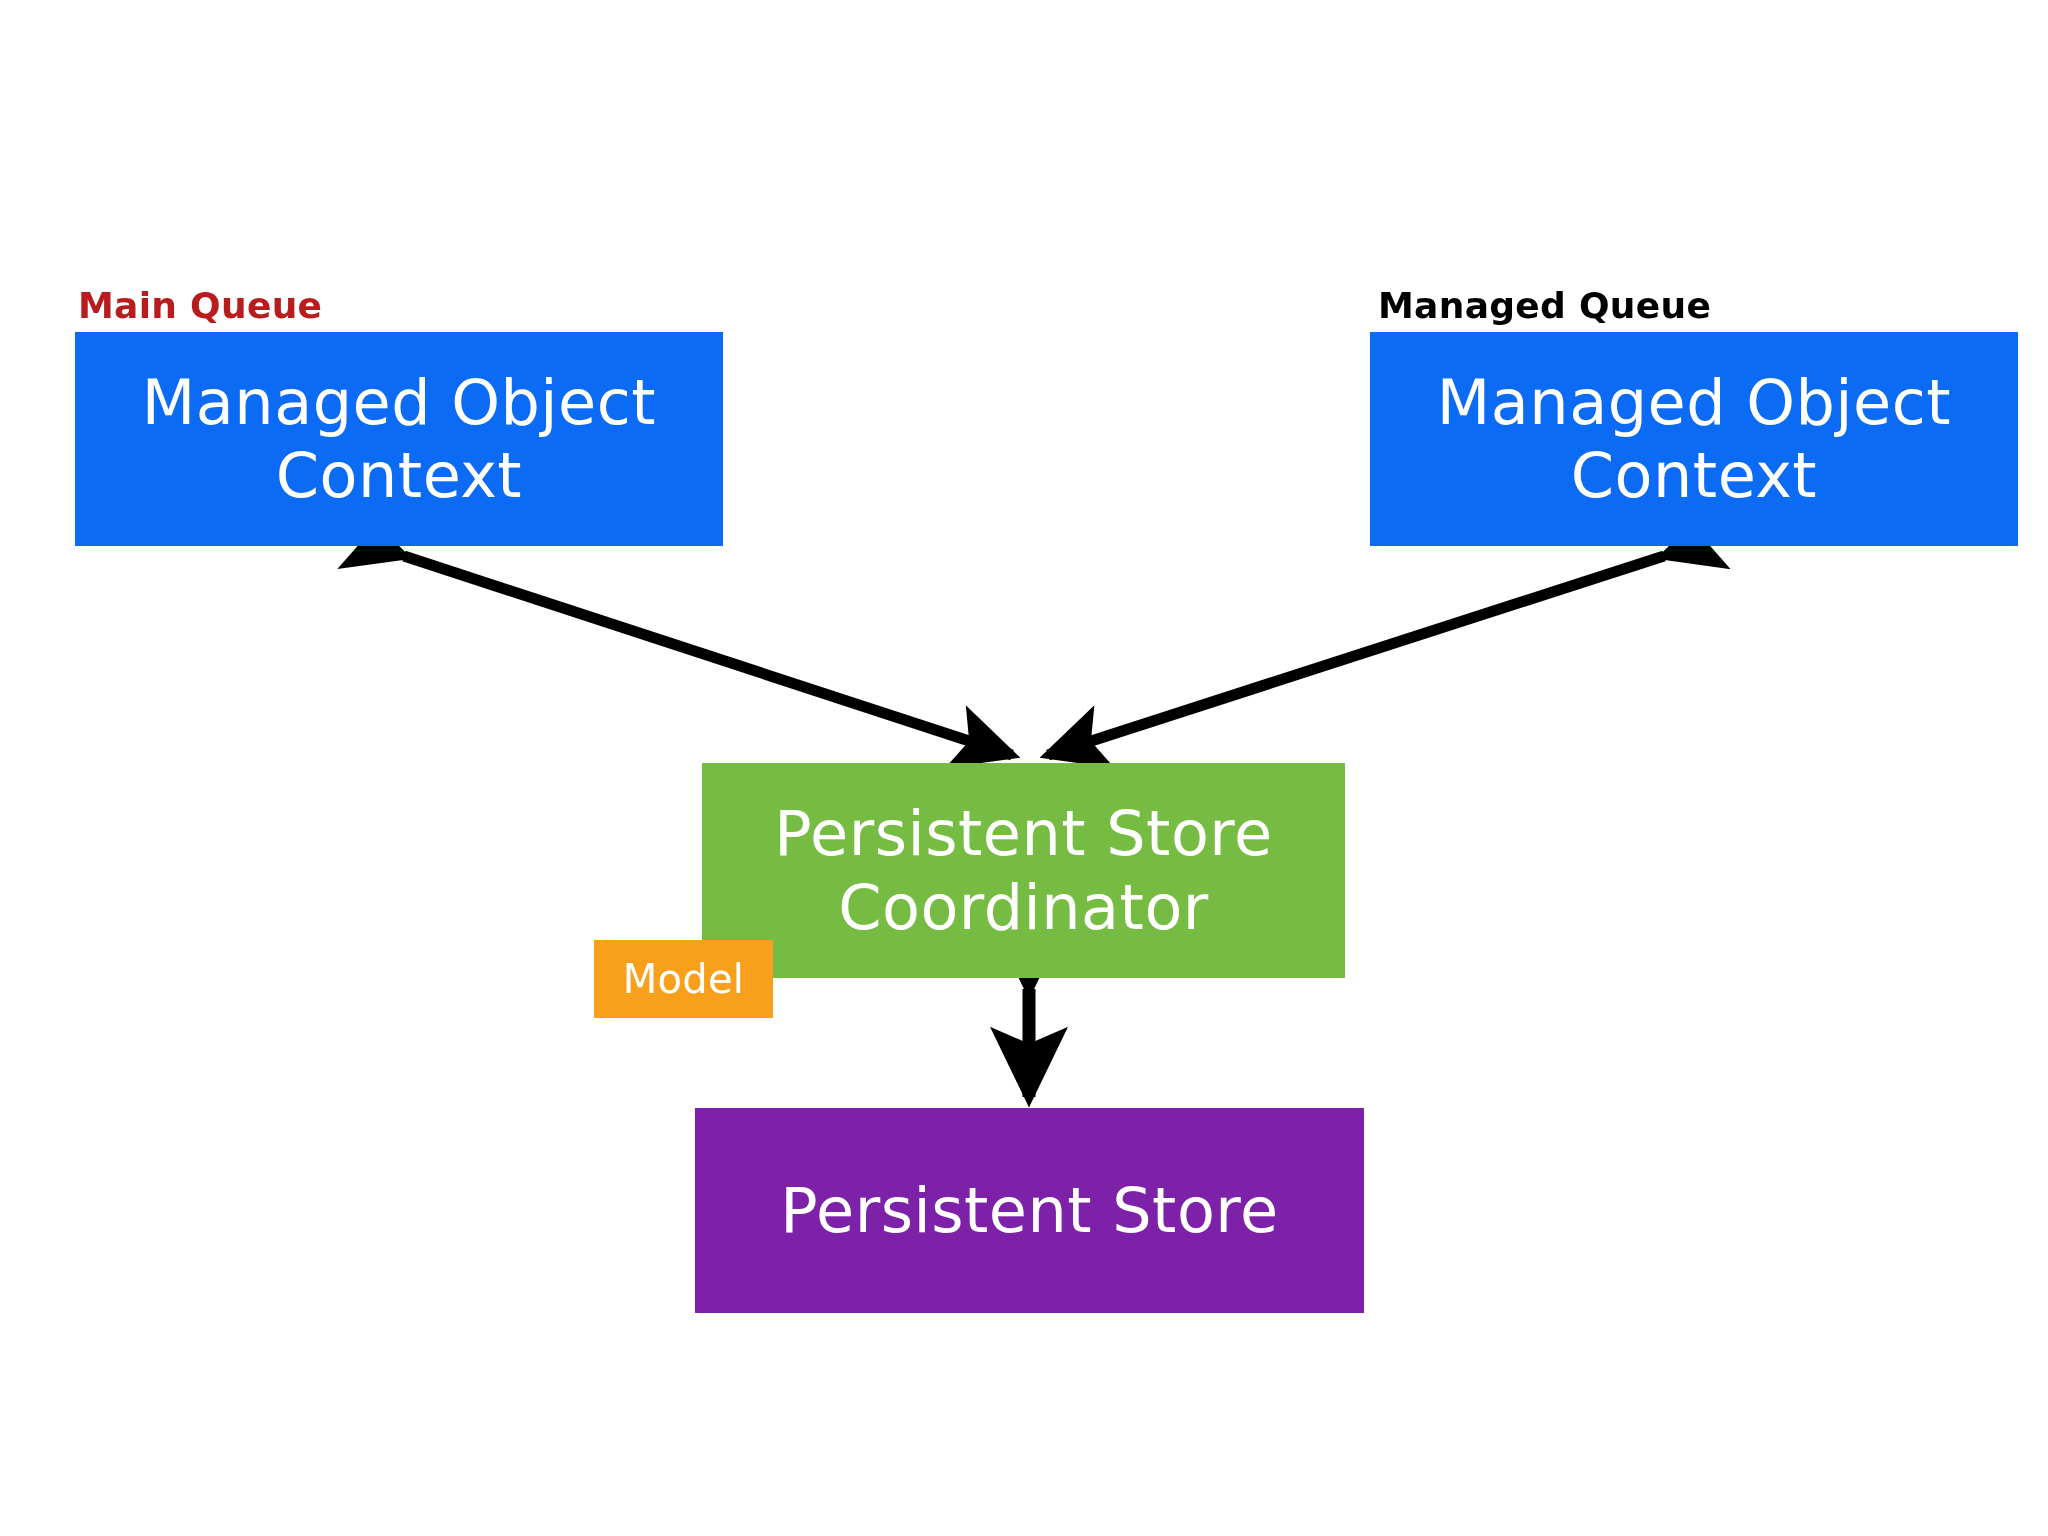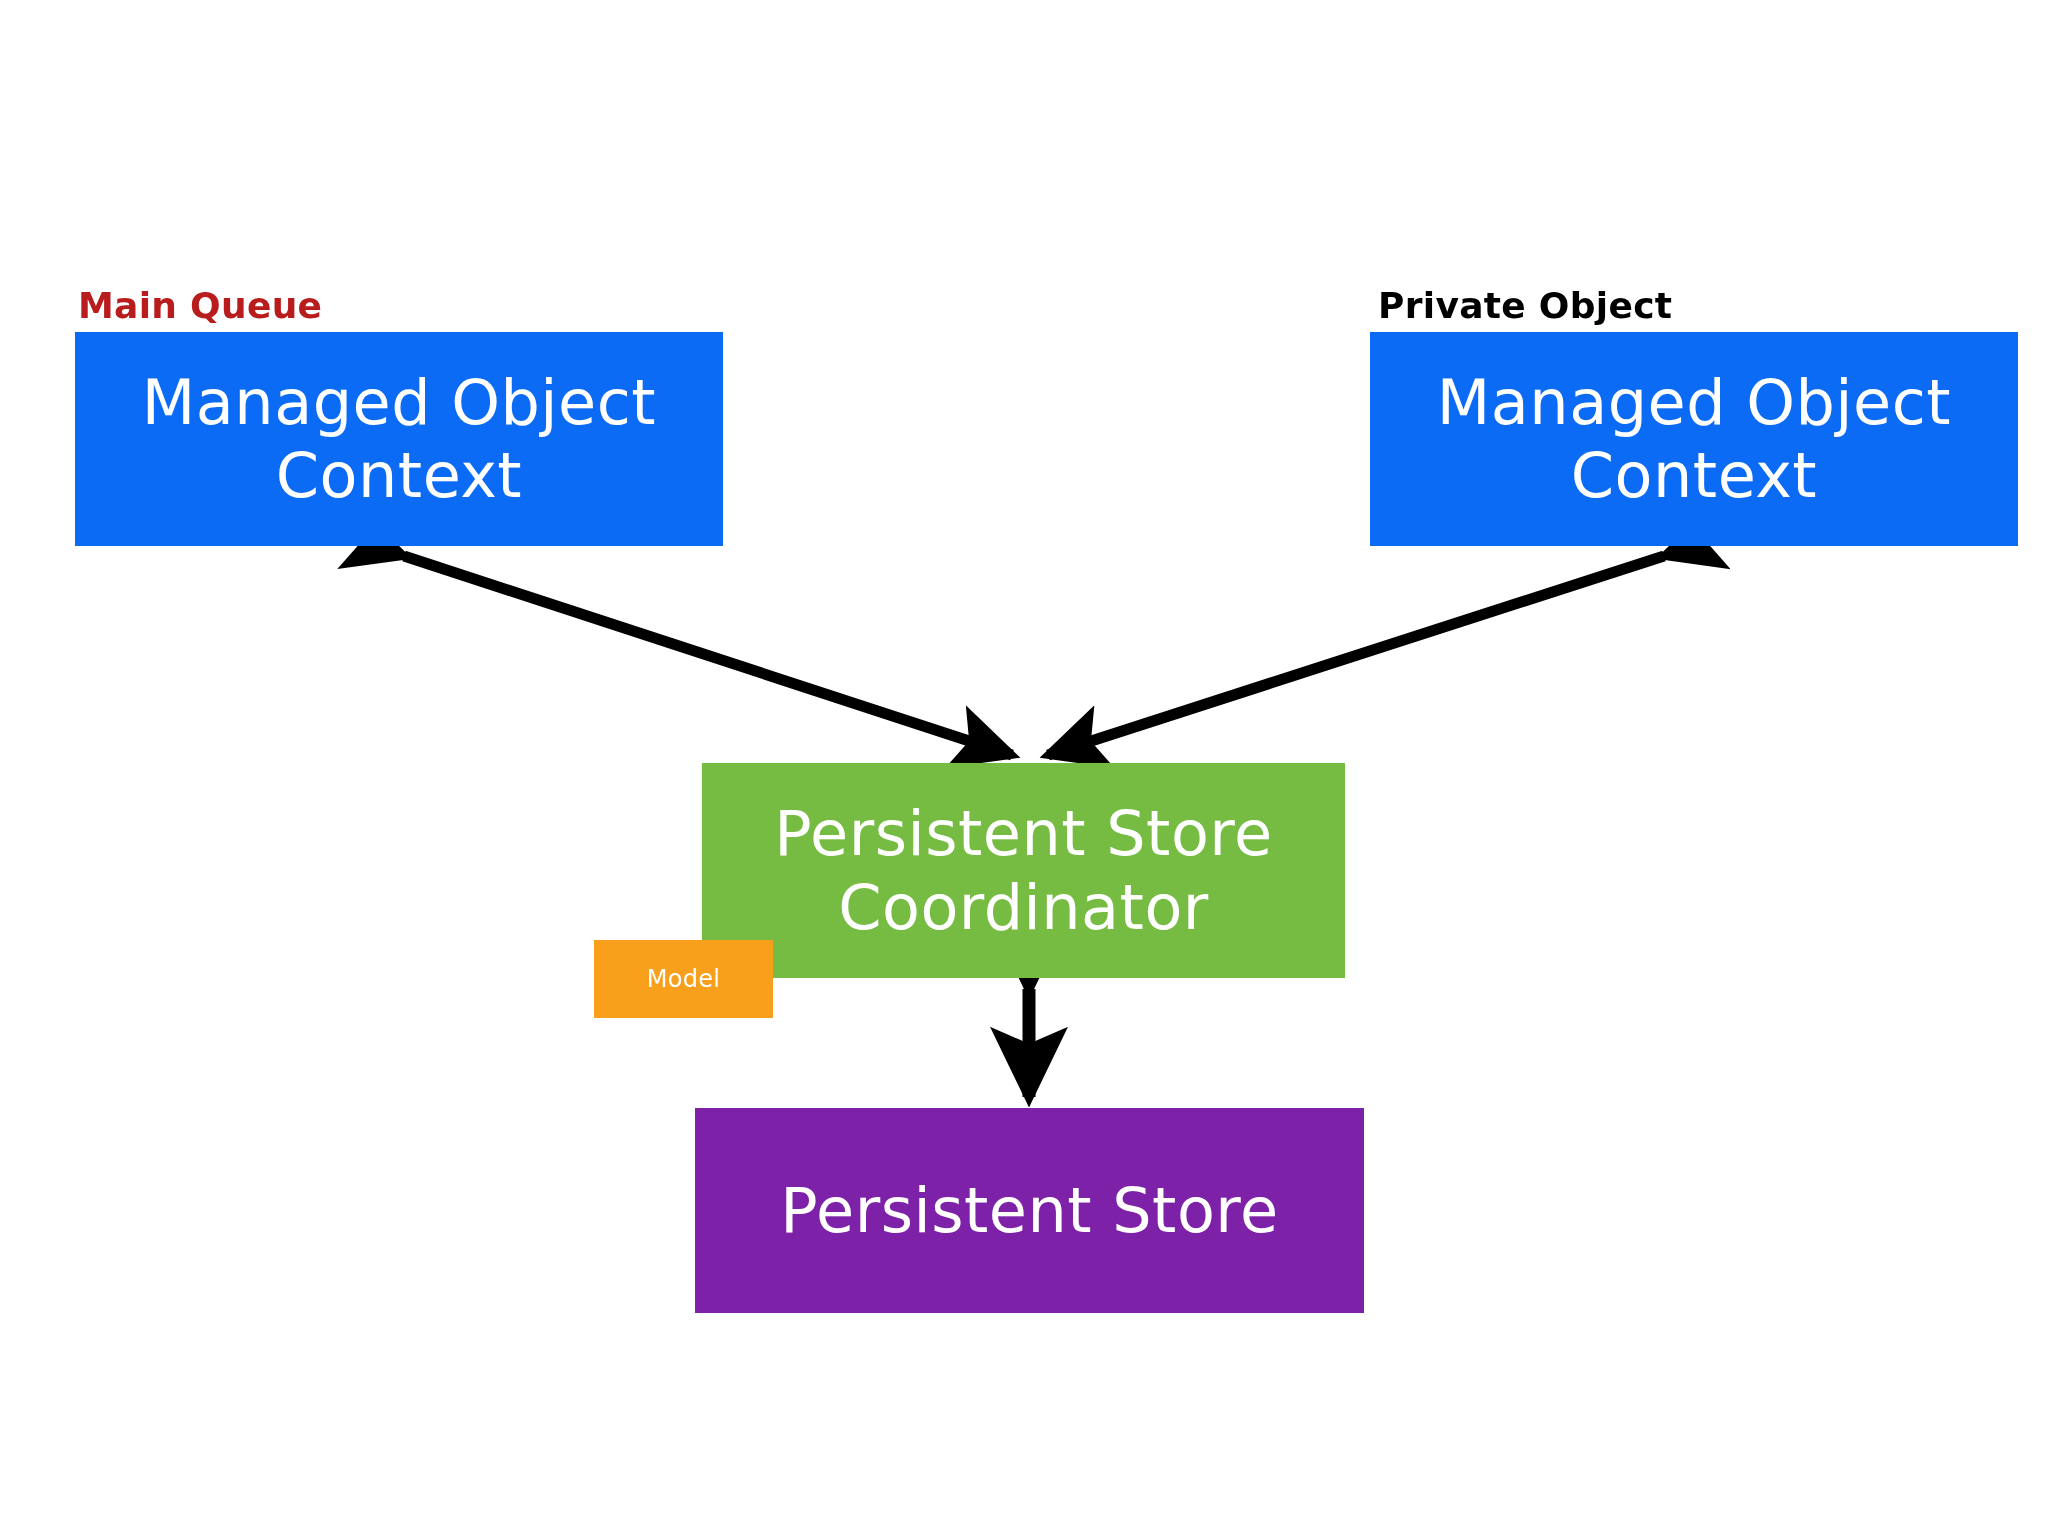--- a/index.html
+++ b/index.html
@@ -77,21 +77,21 @@
   #model-badge {
     position: absolute;
     left: 594px;
     top: 940px;
     width: 179px;
     height: 78px;
     display: flex;
     align-items: center;
     justify-content: center;
     color: #ffffff;
-    font-size: 24px;
+    font-size: 40px;
     letter-spacing: 0.3px;
   }
 
   
   #store {
     left: 695px;
     top: 1108px;
     width: 669px;
     height: 205px;
     font-size: 62px;
@@ -125,21 +125,21 @@
     <line x1="1029" y1="989" x2="1029" y2="1097" stroke="#000000" stroke-width="13" marker-start="url(#ah)" marker-end="url(#ah)"></line>
   </svg>
 
   <div class="queue-label" id="label-main-queue" style="color: #b91c1c;">Main Queue</div>
 
   <div class="node moc" id="moc-main" style="background: rgb(11, 107, 245);">
     <span class="line">Managed Object</span>
     <span class="line">Context</span>
   </div>
 
-  <div class="queue-label" id="label-private-queue" style="color: rgb(0, 0, 0);">Private Object</div>
+  <div class="queue-label" id="label-private-queue" style="color: rgb(0, 0, 0);">Managed Queue</div>
 
   <div class="node moc" id="moc-private" style="background: rgb(11, 107, 245);">
     <span class="line">Managed Object</span>
     <span class="line">Context</span>
   </div>
 
   <div class="node" id="psc" style="background: rgb(118, 188, 67);">
     <span class="line">Persistent Store</span>
     <span class="line">Coordinator</span>
   </div>

